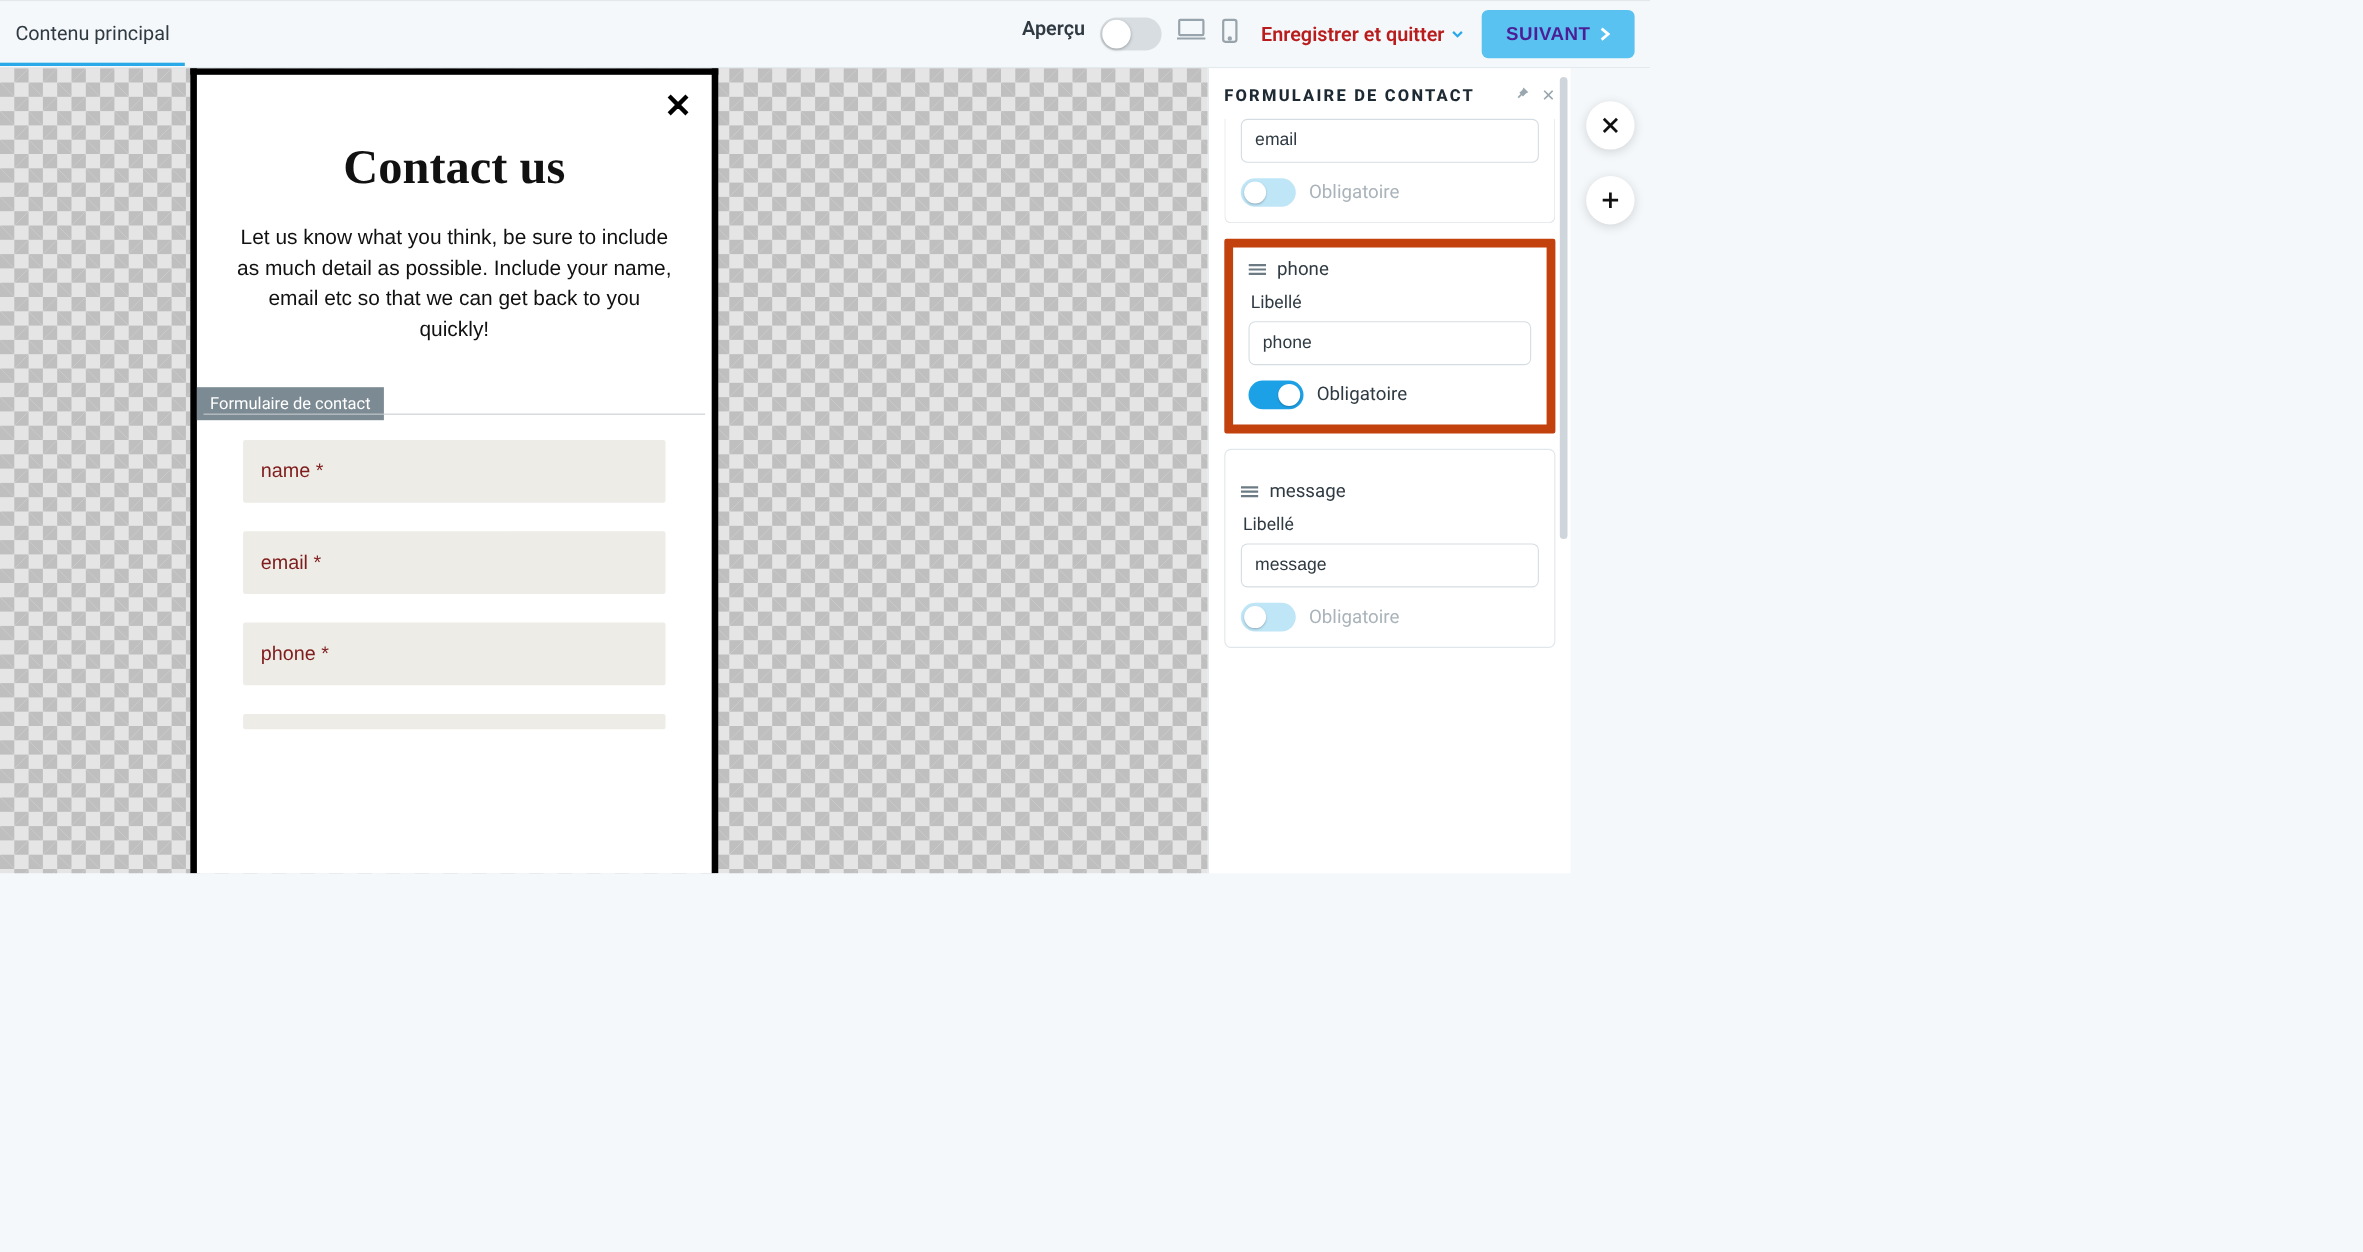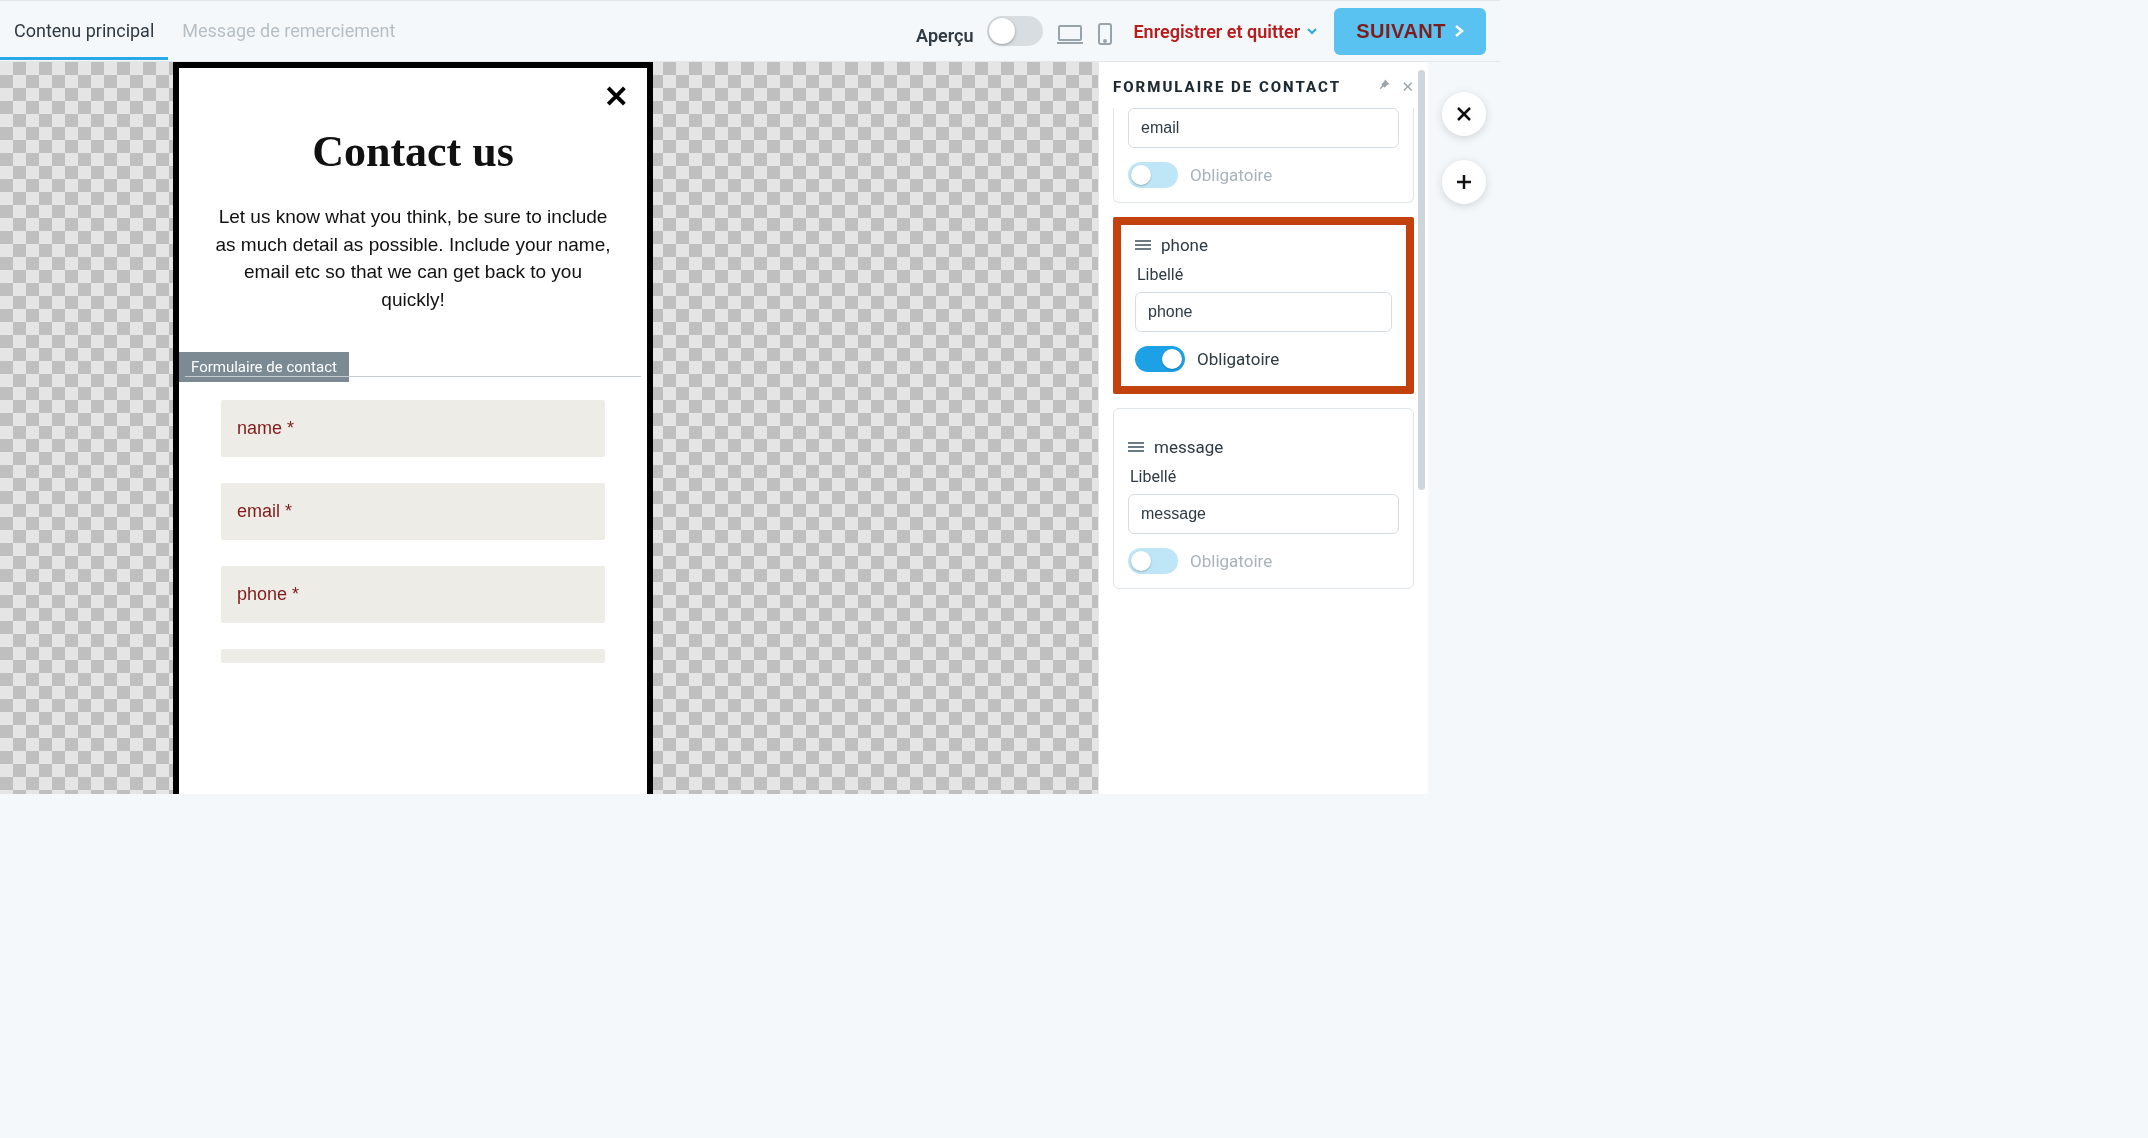--- a/index.html
+++ b/index.html
@@ -27,40 +27,40 @@
     padding: 18px 14px 16px;
     font-size: 18px;
     color: #b6bfc5;
     cursor: pointer;
     border-bottom: 3px solid transparent;
   }
   .tab.active {
     color: #2f3a42;
     border-bottom: 3px solid #29a9e8;
   }
-  .preview-area { display: flex; align-items: flex-end; gap: 14px; margin-right: 20px;}
+  .preview-area { display: flex; align-items: flex-start; gap: 14px; margin-right: 20px;}
   .preview-label { font-size: 18px; font-weight: 600; color: #2f3a42; }
   .switch {
     width: 56px; height: 30px; border-radius: 15px;
     background: #d7dde1; position: relative; cursor: pointer;
   }
   .switch .knob {
     position: absolute; width: 26px; height: 26px; border-radius: 50%;
     background: #fff; top: 2px; left: 2px;
     box-shadow: 0 1px 3px rgba(0,0,0,.3);
   }
   .device-icon { color: #98a4ab; cursor: pointer; display:flex; align-items:center; justify-content:center;}
   .save-link {
     color: #b91c1c; font-size: 18px; font-weight: 600;
     cursor: pointer; display: flex; align-items: center; gap: 6px;
     margin-right: 16px;
   }
   .next-btn {
-    background: #59c2f0; color: #7f1d1d; font-weight: 700;
-    font-size: 20px; letter-spacing: .5px;
+    background: #59c2f0; color: #4c1d95; font-weight: 700;
+    font-size: 17px; letter-spacing: .5px;
     padding: 12px 22px; border-radius: 6px; border: none;
     cursor: pointer; display: flex; align-items: center; gap: 8px;
   }
 
   
   .workspace {
     display: flex; height: calc(100% - 62px);
     position: relative;
   }
 
@@ -194,21 +194,20 @@
     position:absolute; right:3px; top:8px; width:7px; height:420px;
     background:#cfd6db; border-radius:4px;
   }
 </style>
 </head>
 <body>
 
 <div class="topbar">
   <div class="tabs">
     <div class="tab active">Contenu principal</div>
-    <div class="tab">Message de remerciement</div>
   </div>
   <div class="preview-area">
     <span class="preview-label">Aperçu</span>
     <div class="switch">
         <div class="knob"></div>
       </div>
     <span class="device-icon">
       <svg width="26" height="22" viewBox="0 0 26 22" fill="none" stroke="currentColor" stroke-width="2">
           <rect x="2" y="2" width="22" height="14" rx="1"></rect>
           <line x1="0" y1="19" x2="26" y2="19"></line>

